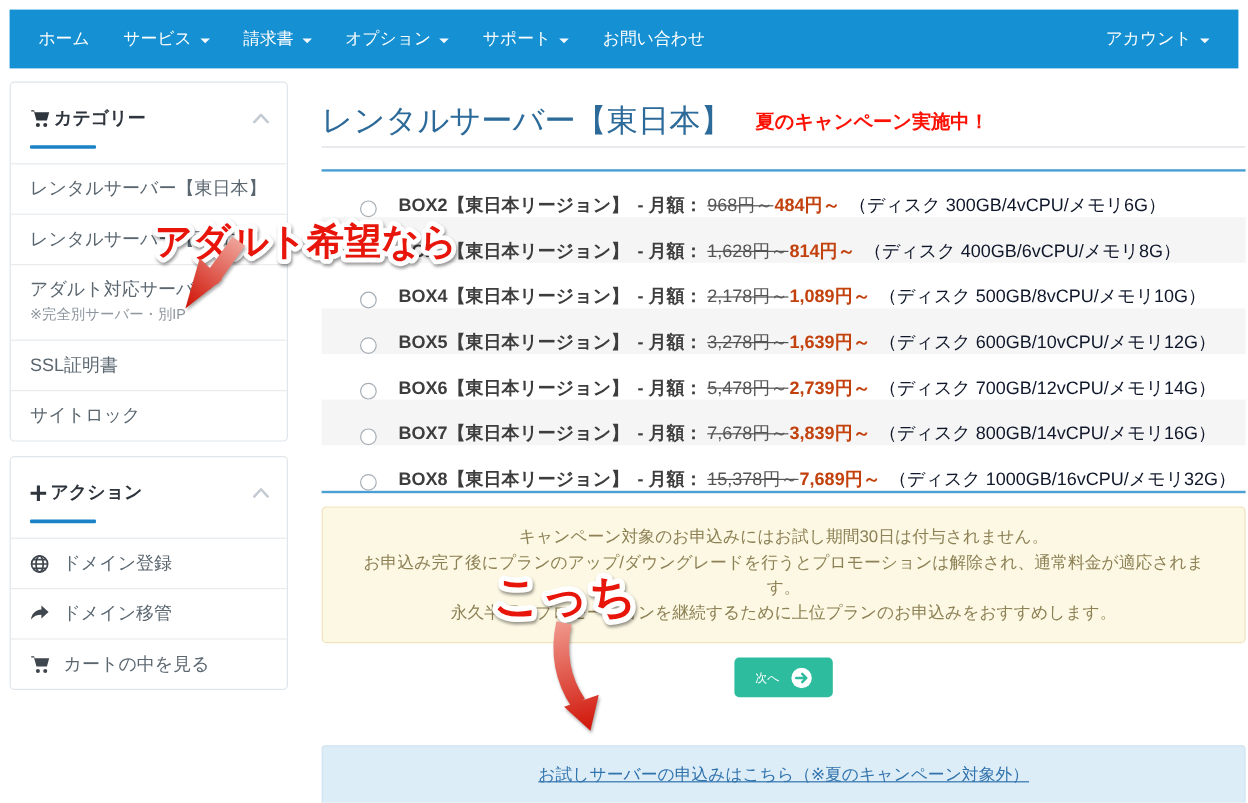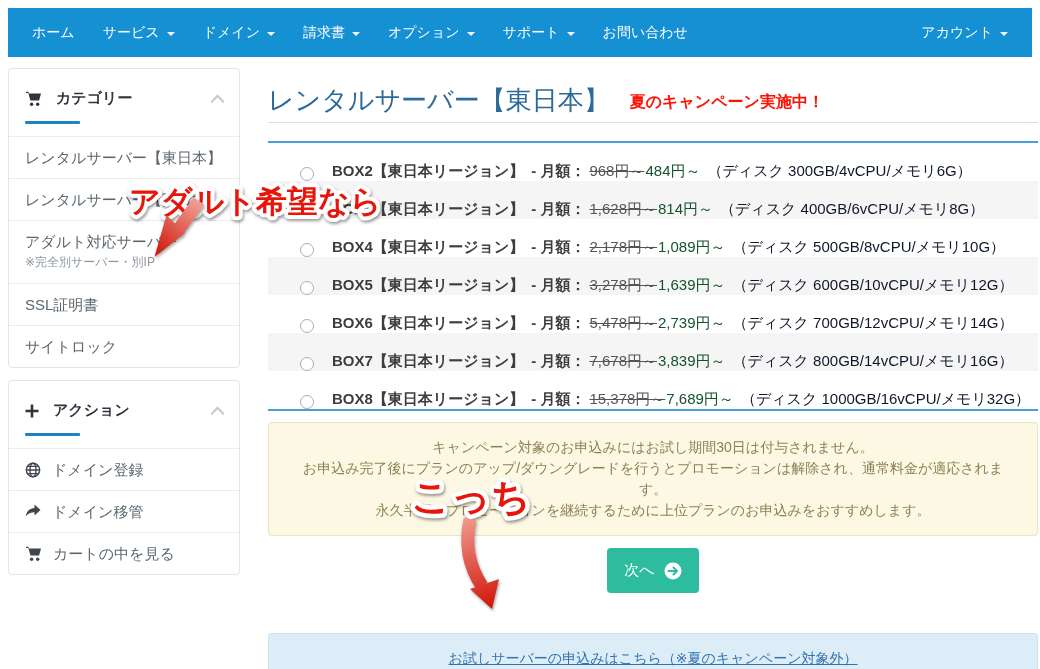--- a/index.html
+++ b/index.html
@@ -30,21 +30,21 @@
 
   
   .content { display:flex; margin-top:11px; }
   .sidebar { width:232px; flex:0 0 232px; }
   .main { flex:1; margin-left:28px; margin-right:0; }
 
   
   .card { background:#fff; border:1px solid #dfe5ea; border-radius:4px; overflow:hidden; }
   .card + .card { margin-top:12px; }
   .card-header { display:flex; align-items:center; padding:20px 14px 0 16px; }
-  .card-title { display:flex; align-items:center; gap:14px; font-size:15px; font-weight:bold; color:#2e353c; }
+  .card-title { display:flex; align-items:center; gap:3px; font-size:15px; font-weight:bold; color:#2e353c; }
   .card-title svg { display:block; }
   .collapse-btn { margin-left:auto; cursor:pointer; display:flex; }
   .title-underline { height:3px; width:55px; background:#1b82c5; margin:13px 0 12px 16px; border-radius:1px; }
   .side-item {
     border-top:1px solid #e8ecef; padding:11px 16px; font-size:15px;
     color:#5b6770; cursor:pointer; line-height:19px;
   }
   .side-note { font-size:12px; color:#8d969e; margin-top:2px; }
   .action-item { display:flex; align-items:flex-start; gap:11px; }
   .action-item svg { flex:0 0 auto; margin-top:2px; color:#3f464d; }
@@ -61,32 +61,32 @@
     font-size:15px; color:#555; cursor:pointer; white-space:nowrap;
   }
   .plan-row:nth-child(even) { background:#f5f5f5; }
   .radio {
     width:14px; height:14px; border:1px solid #a6aeb6; border-radius:50%;
     background:#fff; margin-right:18px; flex:0 0 auto;
   }
   .plan-name { font-weight:bold; color:#3d3d3d; }
   .plan-mid  { font-weight:bold; color:#3d3d3d; margin:0 4px 0 7px; }
   .plan-old  { text-decoration:line-through; color:#555; margin-right:1px; }
-  .plan-new  { color:#14532d; font-weight:normal; margin-right:7px; }
+  .plan-new  { color:#c2410c; font-weight:bold; margin-right:7px; }
   .plan-spec { color:#0f172a; }
 
   .notice {
     margin-top:11px; background:#fcf8e3; border:1px solid #efe3bd; border-radius:4px;
     padding:14px 20px; text-align:center; color:#8d8055; font-size:14px; line-height:21px;
   }
 
   .next-wrap { text-align:center; margin-top:12px; }
   .next-btn {
     display:inline-flex; align-items:center; gap:9px; background:#2dbc9e; color:#fff;
-    border:none; border-radius:4px; padding:0 17px; height:45px; font-size:15px;
+    border:none; border-radius:4px; padding:0 17px; height:33px; font-size:10px;
     font-family:inherit; cursor:pointer;
   }
 
   .trial-box {
     margin-top:40px; background:#ddedf7; border:1px solid #cfe3ef; border-radius:3px;
     padding:15px 10px; text-align:center;
   }
   .trial-link { color:#3173ad; font-size:14px; text-decoration:underline; cursor:pointer; }
 
   
@@ -106,24 +106,20 @@
 
 <div class="page">
 
   <nav class="navbar">
     <div class="nav-left">
       <a class="nav-item">
           <span>ホーム</span>
         </a>
       <a class="nav-item">
           <span>サービス</span>
-          <span class="caret"></span>
-        </a>
-      <a class="nav-item">
-          <span>ドメイン</span>
           <span class="caret"></span>
         </a>
       <a class="nav-item">
           <span>請求書</span>
           <span class="caret"></span>
         </a>
       <a class="nav-item">
           <span>オプション</span>
           <span class="caret"></span>
         </a>

